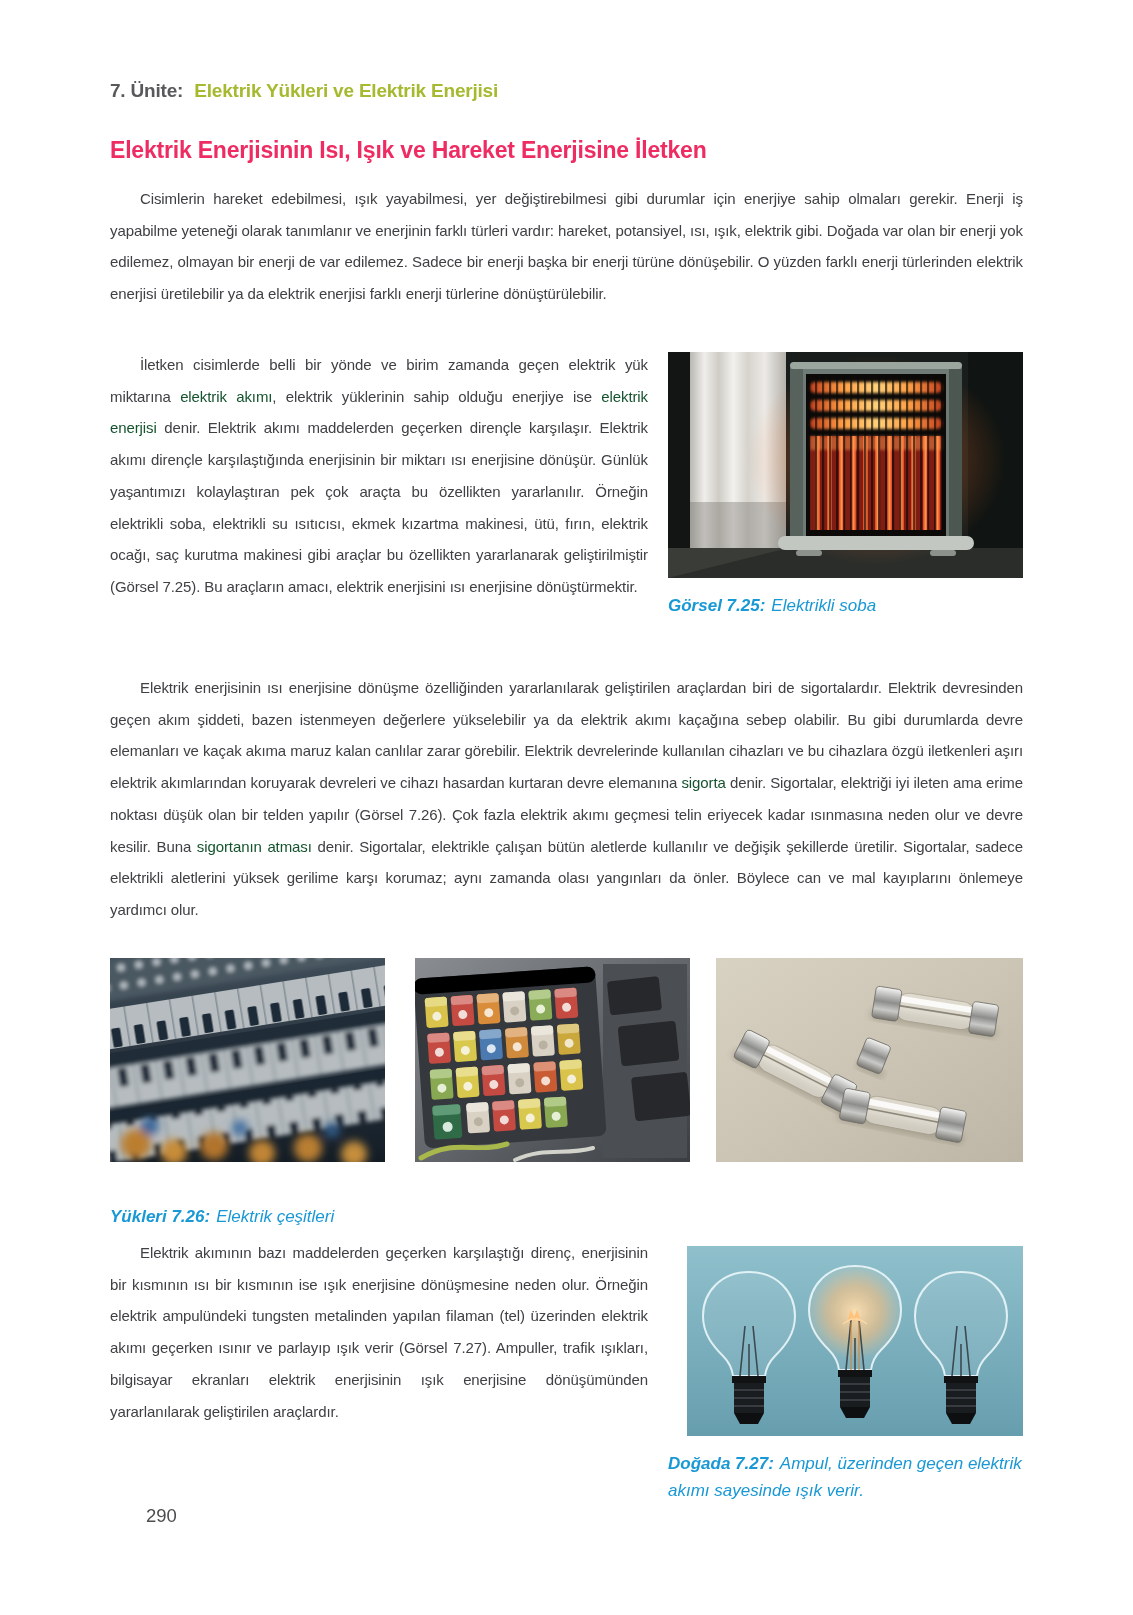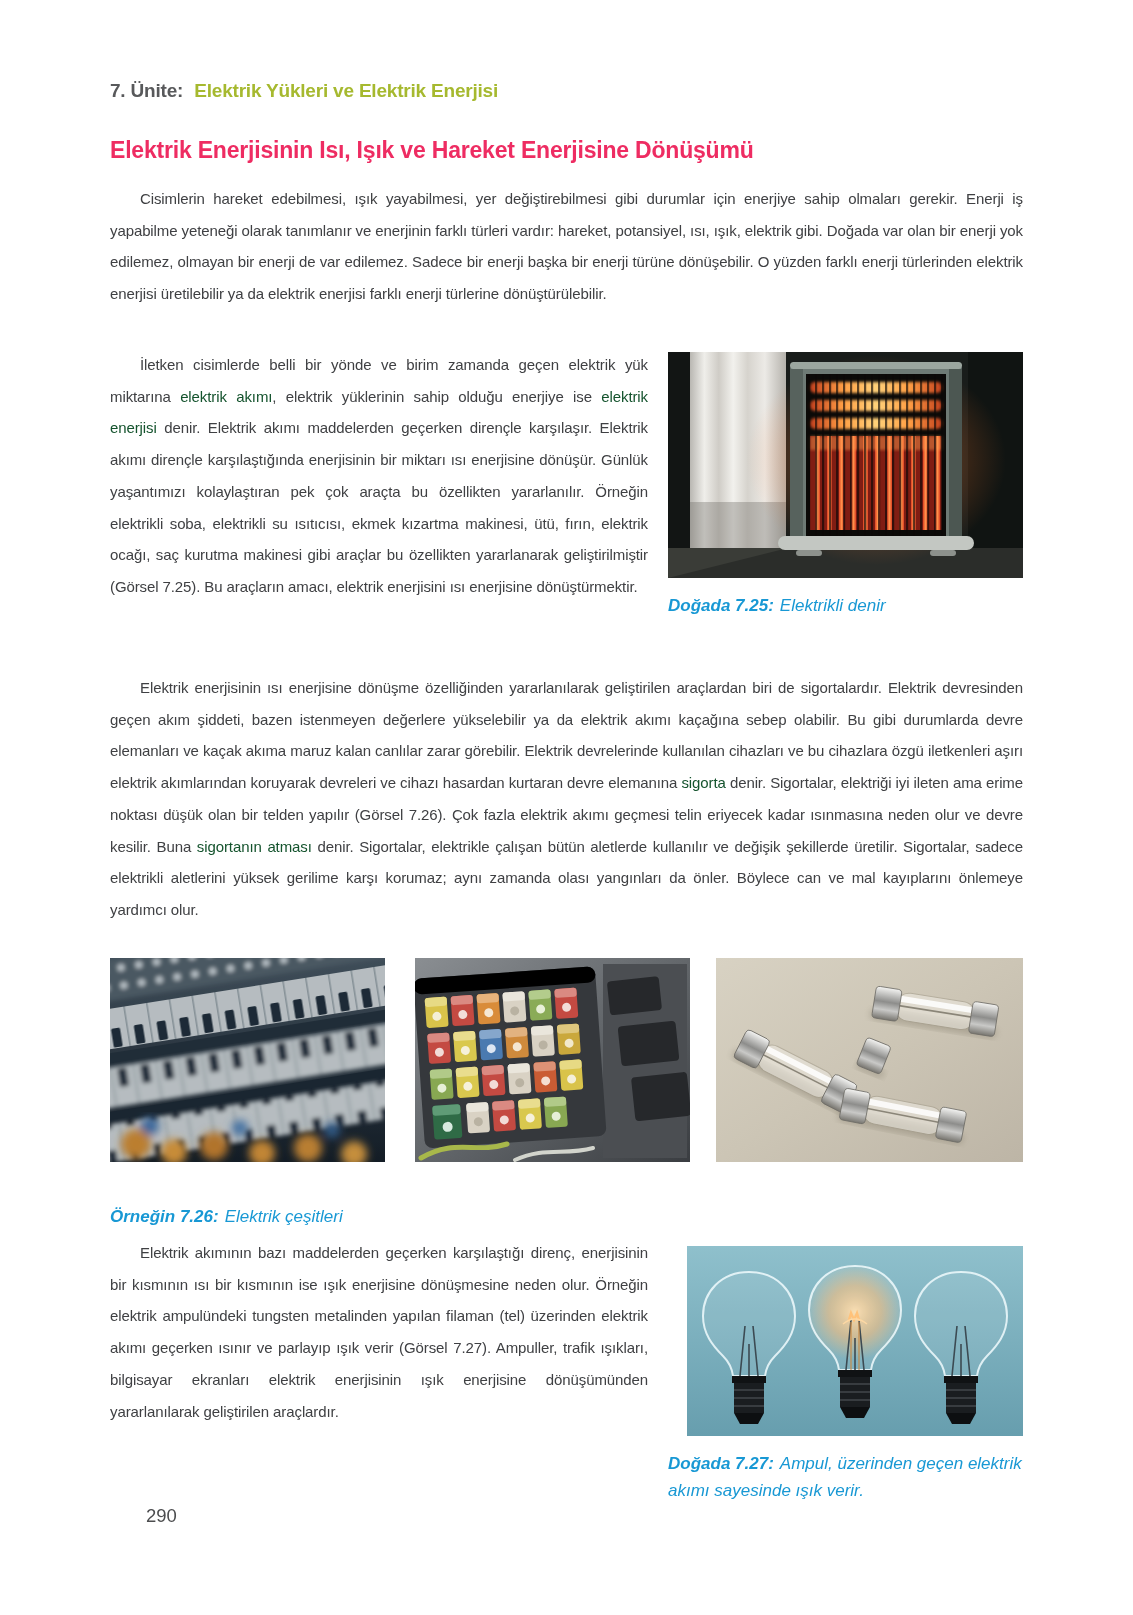--- a/index.html
+++ b/index.html
@@ -44,21 +44,21 @@
 </head>
 <body>
 
 <div class="page">
 
   <div class="abs unit-header">
     <span class="lbl">7. Ünite:</span>
     <span class="ttl">Elektrik Yükleri ve Elektrik Enerjisi</span>
   </div>
 
-  <div class="abs sec-title">Elektrik Enerjisinin Isı, Işık ve Hareket Enerjisine Dönüşümü</div>
+  <div class="abs sec-title">Elektrik Enerjisinin Isı, Işık ve Hareket Enerjisine İletken</div>
 
   <div class="abs para p1">Cisimlerin hareket edebilmesi, ışık yayabilmesi, yer değiştirebilmesi gibi durumlar için enerjiye sahip olmaları gerekir. Enerji iş yapabilme yeteneği olarak tanımlanır ve enerjinin farklı türleri vardır: hareket, potansiyel, ısı, ışık, elektrik gibi. Doğada var olan bir enerji yok edilemez, olmayan bir enerji de var edilemez. Sadece bir enerji başka bir enerji türüne dönüşebilir. O yüzden farklı enerji türlerinden elektrik enerjisi üretilebilir ya da elektrik enerjisi farklı enerji türlerine dönüştürülebilir.</div>
 
   <div class="abs para p2"><span>İletken cisimlerde belli bir yönde ve birim zamanda geçen elektrik yük miktarına </span><b>elektrik akımı</b><span>, elektrik yüklerinin sahip olduğu enerjiye ise </span><b>elektrik enerjisi</b><span> denir. Elektrik akımı maddelerden geçerken dirençle karşılaşır. Elektrik akımı dirençle karşılaştığında enerjisinin bir miktarı ısı enerjisine dönüşür. Günlük yaşantımızı kolaylaştıran pek çok araçta bu özellikten yararlanılır. Örneğin elektrikli soba, elektrikli su ısıtıcısı, ekmek kızartma makinesi, ütü, fırın, elektrik ocağı, saç kurutma makinesi gibi araçlar bu özellikten yararlanarak geliştirilmiştir (Görsel 7.25). Bu araçların amacı, elektrik enerjisini ısı enerjisine dönüştürmektir.</span></div>
 
   <div class="abs fig fig-heater">
     <svg width="355" height="226" viewBox="0 0 355 226" xmlns="http://www.w3.org/2000/svg">
       <defs>
         <linearGradient id="curt" x1="0" y1="0" x2="1" y2="0">
           <stop offset="0" stop-color="#b9b7b2"></stop>
@@ -114,21 +114,21 @@
       <rect x="142" y="84" width="132" height="94" fill="url(#rods)"></rect>
       <rect x="142" y="84" width="132" height="14" fill="#ff9c4e" opacity="0.45" filter="url(#soft)"></rect>
       <rect x="138" y="22" width="140" height="162" fill="url(#grill)"></rect>
       <rect x="110" y="184" width="196" height="14" rx="7" fill="#c3c7c2"></rect>
       <rect x="128" y="198" width="26" height="6" rx="3" fill="#8d918c"></rect>
       <rect x="262" y="198" width="26" height="6" rx="3" fill="#8d918c"></rect>
     </svg>
   </div>
 
   <div class="abs caption cap25">
-    <span class="cap-label">Doğada 7.25:</span><span>Elektrikli denir</span>
+    <span class="cap-label">Görsel 7.25:</span><span>Elektrikli soba</span>
   </div>
 
   <div class="abs para p3"><span>Elektrik enerjisinin ısı enerjisine dönüşme özelliğinden yararlanılarak geliştirilen araçlardan biri de sigortalardır. Elektrik devresinden geçen akım şiddeti, bazen istenmeyen değerlere yükselebilir ya da elektrik akımı kaçağına sebep olabilir. Bu gibi durumlarda devre elemanları ve kaçak akıma maruz kalan canlılar zarar görebilir. Elektrik devrelerinde kullanılan cihazları ve bu cihazlara özgü iletkenleri aşırı elektrik akımlarından koruyarak devreleri ve cihazı hasardan kurtaran devre elemanına </span><b>sigorta</b><span> denir. Sigortalar, elektriği iyi ileten ama erime noktası düşük olan bir telden yapılır (Görsel 7.26). Çok fazla elektrik akımı geçmesi telin eriyecek kadar ısınmasına neden olur ve devre kesilir. Buna </span><b>sigortanın atması</b><span> denir. Sigortalar, elektrikle çalışan bütün aletlerde kullanılır ve değişik şekillerde üretilir. Sigortalar, sadece elektrikli aletlerini yüksek gerilime karşı korumaz; aynı zamanda olası yangınları da önler. Böylece can ve mal kayıplarını önlemeye yardımcı olur.</span></div>
 
   <div class="abs fig fig-panel">
     <svg width="275" height="204" viewBox="0 0 275 204" xmlns="http://www.w3.org/2000/svg">
       <defs>
         <linearGradient id="pbg" x1="0" y1="0" x2="0" y2="1">
           <stop offset="0" stop-color="#45535e"></stop>
             <stop offset="1" stop-color="#131b23"></stop>
@@ -346,21 +346,21 @@
       <use href="#gfuse" transform="translate(26,86) rotate(27)"></use>
       <use href="#gfuse" transform="translate(128,146) rotate(11)"></use>
       <g transform="translate(146,92) rotate(22)">
         <rect x="0" y="10" width="30" height="10" rx="5" fill="#8a8372" opacity="0.4" filter="url(#fshadow)"></rect>
         <rect x="0" y="-14" width="26" height="30" rx="4" fill="url(#metal)" stroke="#6e6c66" stroke-width="0.8"></rect>
       </g>
     </svg>
   </div>
 
   <div class="abs caption cap26">
-    <span class="cap-label">Örneğin 7.26:</span><span>Elektrik çeşitleri</span>
+    <span class="cap-label">Yükleri 7.26:</span><span>Elektrik çeşitleri</span>
   </div>
 
   <div class="abs para p4">Elektrik akımının bazı maddelerden geçerken karşılaştığı direnç, enerjisinin bir kısmının ısı bir kısmının ise ışık enerjisine dönüşmesine neden olur. Örneğin elektrik ampulündeki tungsten metalinden yapılan filaman (tel) üzerinden elektrik akımı geçerken ısınır ve parlayıp ışık verir (Görsel 7.27). Ampuller, trafik ışıkları, bilgisayar ekranları elektrik enerjisinin ışık enerjisine dönüşümünden yararlanılarak geliştirilen araçlardır.</div>
 
   <div class="abs fig fig-bulbs">
     <svg width="336" height="190" viewBox="0 0 336 190" xmlns="http://www.w3.org/2000/svg">
       <defs>
         <linearGradient id="teal" x1="0" y1="0" x2="0" y2="1">
           <stop offset="0" stop-color="#8fc0cc"></stop>
             <stop offset="1" stop-color="#679eae"></stop>

